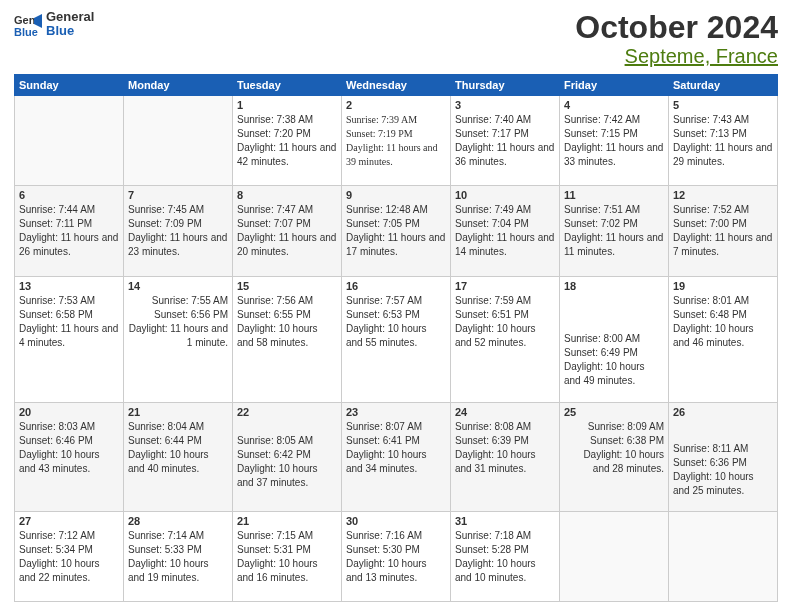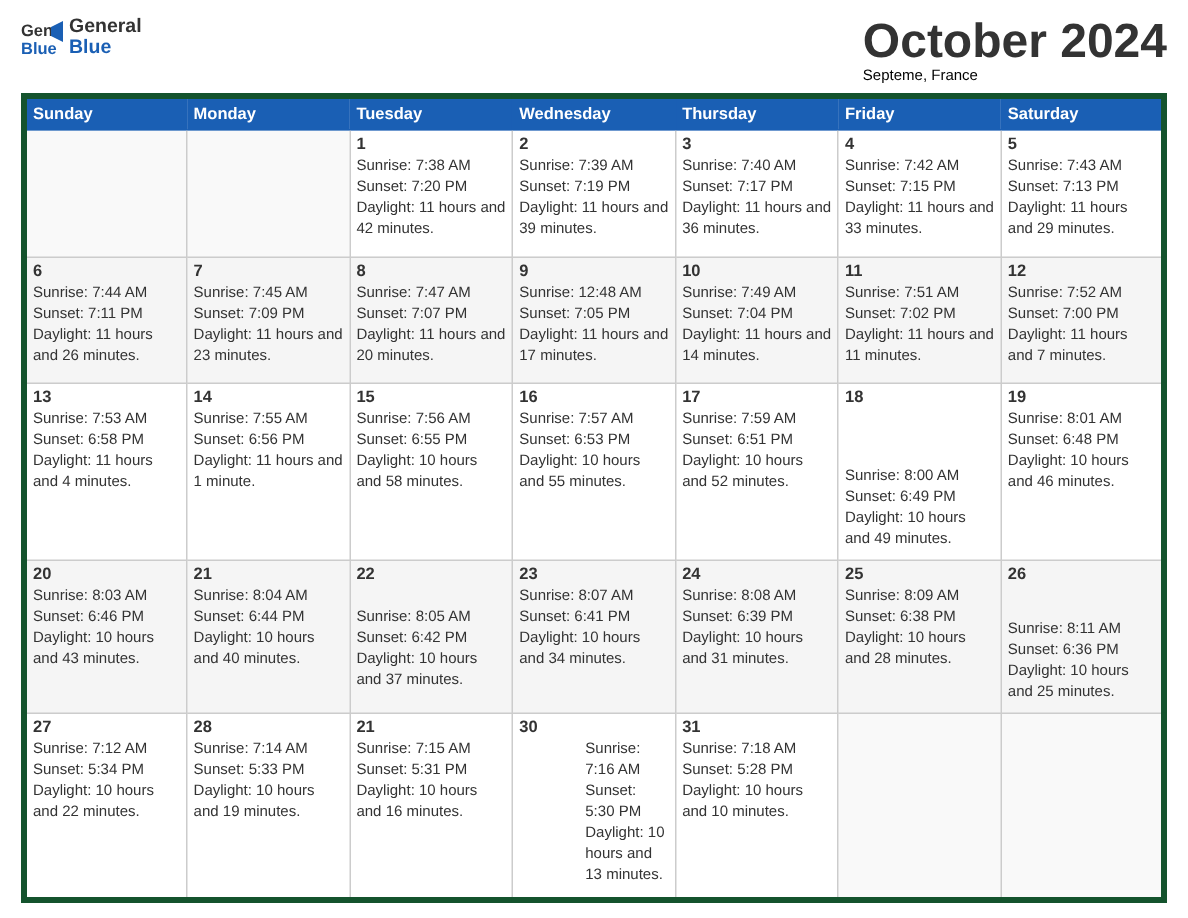--- a/index.html
+++ b/index.html
@@ -26,35 +26,36 @@
     .logo {
       display: flex;
       align-items: center;
       gap: 4px;
     }
     .logo-icon {
       width: 28px;
       height: 28px;
     }
     .title-block {
-      text-align: left;
+      text-align: right;
     }
     .title-month {
       font-size: 32px;
       font-weight: bold;
       color: #333;
       line-height: 1.1;
     }
     .title-location {
-      font-size: 10px;
-      color: #000000;
+      font-size: 20px;
+      color: #4d7c0f;
+      text-decoration: underline;
     }
     .calendar {
       flex: 1;
-      border: 4px solid #14532d;
+      border: 1px solid #14532d;
       border-collapse: collapse;
       width: 100%;
       table-layout: fixed;
     }
     .calendar th {
       background: #1a5fb4;
       color: #fff;
       font-size: 11px;
       font-weight: bold;
       padding: 4px 4px;
@@ -127,21 +128,21 @@
           <td class="empty-cell"></td>
           <td class="empty-cell"></td>
           <td>
             <span class="day-number">1</span>
             <div class="day-info" style="white-space: pre-line;">Sunrise: 7:38 AM
 Sunset: 7:20 PM
 Daylight: 11 hours and 42 minutes.</div>
           </td>
           <td>
             <span class="day-number">2</span>
-            <div class="day-info" style="white-space: pre-line;">Sunrise: 7:39 AM
+            <div class="day-info" style="white-space: pre-line; font-family: Liberation Serif, serif;">Sunrise: 7:39 AM
 Sunset: 7:19 PM
 Daylight: 11 hours and 39 minutes.</div>
           </td>
           <td>
             <span class="day-number">3</span>
             <div class="day-info" style="white-space: pre-line;">Sunrise: 7:40 AM
 Sunset: 7:17 PM
 Daylight: 11 hours and 36 minutes.</div>
           </td>
           <td>
@@ -203,21 +204,21 @@
         </tr>
         <tr>
           <td>
             <span class="day-number">13</span>
             <div class="day-info" style="white-space: pre-line;">Sunrise: 7:53 AM
 Sunset: 6:58 PM
 Daylight: 11 hours and 4 minutes.</div>
           </td>
           <td>
             <span class="day-number">14</span>
-            <div class="day-info" style="white-space: pre-line;">Sunrise: 7:55 AM
+            <div class="day-info" style="white-space: pre-line; text-align: right;">Sunrise: 7:55 AM
 Sunset: 6:56 PM
 Daylight: 11 hours and 1 minute.</div>
           </td>
           <td>
             <span class="day-number">15</span>
             <div class="day-info" style="white-space: pre-line;">Sunrise: 7:56 AM
 Sunset: 6:55 PM
 Daylight: 10 hours and 58 minutes.</div>
           </td>
           <td>
@@ -271,21 +272,21 @@
 Daylight: 10 hours and 34 minutes.</div>
           </td>
           <td>
             <span class="day-number">24</span>
             <div class="day-info" style="white-space: pre-line;">Sunrise: 8:08 AM
 Sunset: 6:39 PM
 Daylight: 10 hours and 31 minutes.</div>
           </td>
           <td>
             <span class="day-number">25</span>
-            <div class="day-info" style="white-space: pre-line;">Sunrise: 8:09 AM
+            <div class="day-info" style="white-space: pre-line; text-align: right;">Sunrise: 8:09 AM
 Sunset: 6:38 PM
 Daylight: 10 hours and 28 minutes.</div>
           </td>
           <td>
             <span class="day-number">26</span>
             <div class="day-info" style="white-space: pre-line; margin-top: 24px;">Sunrise: 8:11 AM
 Sunset: 6:36 PM
 Daylight: 10 hours and 25 minutes.</div>
           </td>
         </tr>
@@ -303,21 +304,21 @@
 Daylight: 10 hours and 19 minutes.</div>
           </td>
           <td>
             <span class="day-number">21</span>
             <div class="day-info" style="white-space: pre-line;">Sunrise: 7:15 AM
 Sunset: 5:31 PM
 Daylight: 10 hours and 16 minutes.</div>
           </td>
           <td>
             <span class="day-number">30</span>
-            <div class="day-info" style="white-space: pre-line; margin-left: 44px;">Sunrise: 7:16 AM
+            <div class="day-info" style="white-space: pre-line;">Sunrise: 7:16 AM
 Sunset: 5:30 PM
 Daylight: 10 hours and 13 minutes.</div>
           </td>
           <td>
             <span class="day-number">31</span>
             <div class="day-info" style="white-space: pre-line;">Sunrise: 7:18 AM
 Sunset: 5:28 PM
 Daylight: 10 hours and 10 minutes.</div>
           </td>
           <td class="empty-cell"></td>

